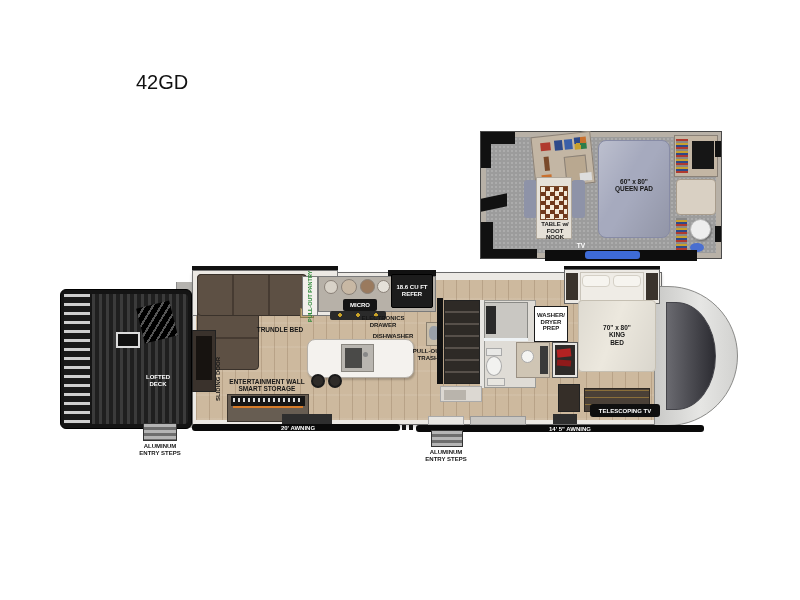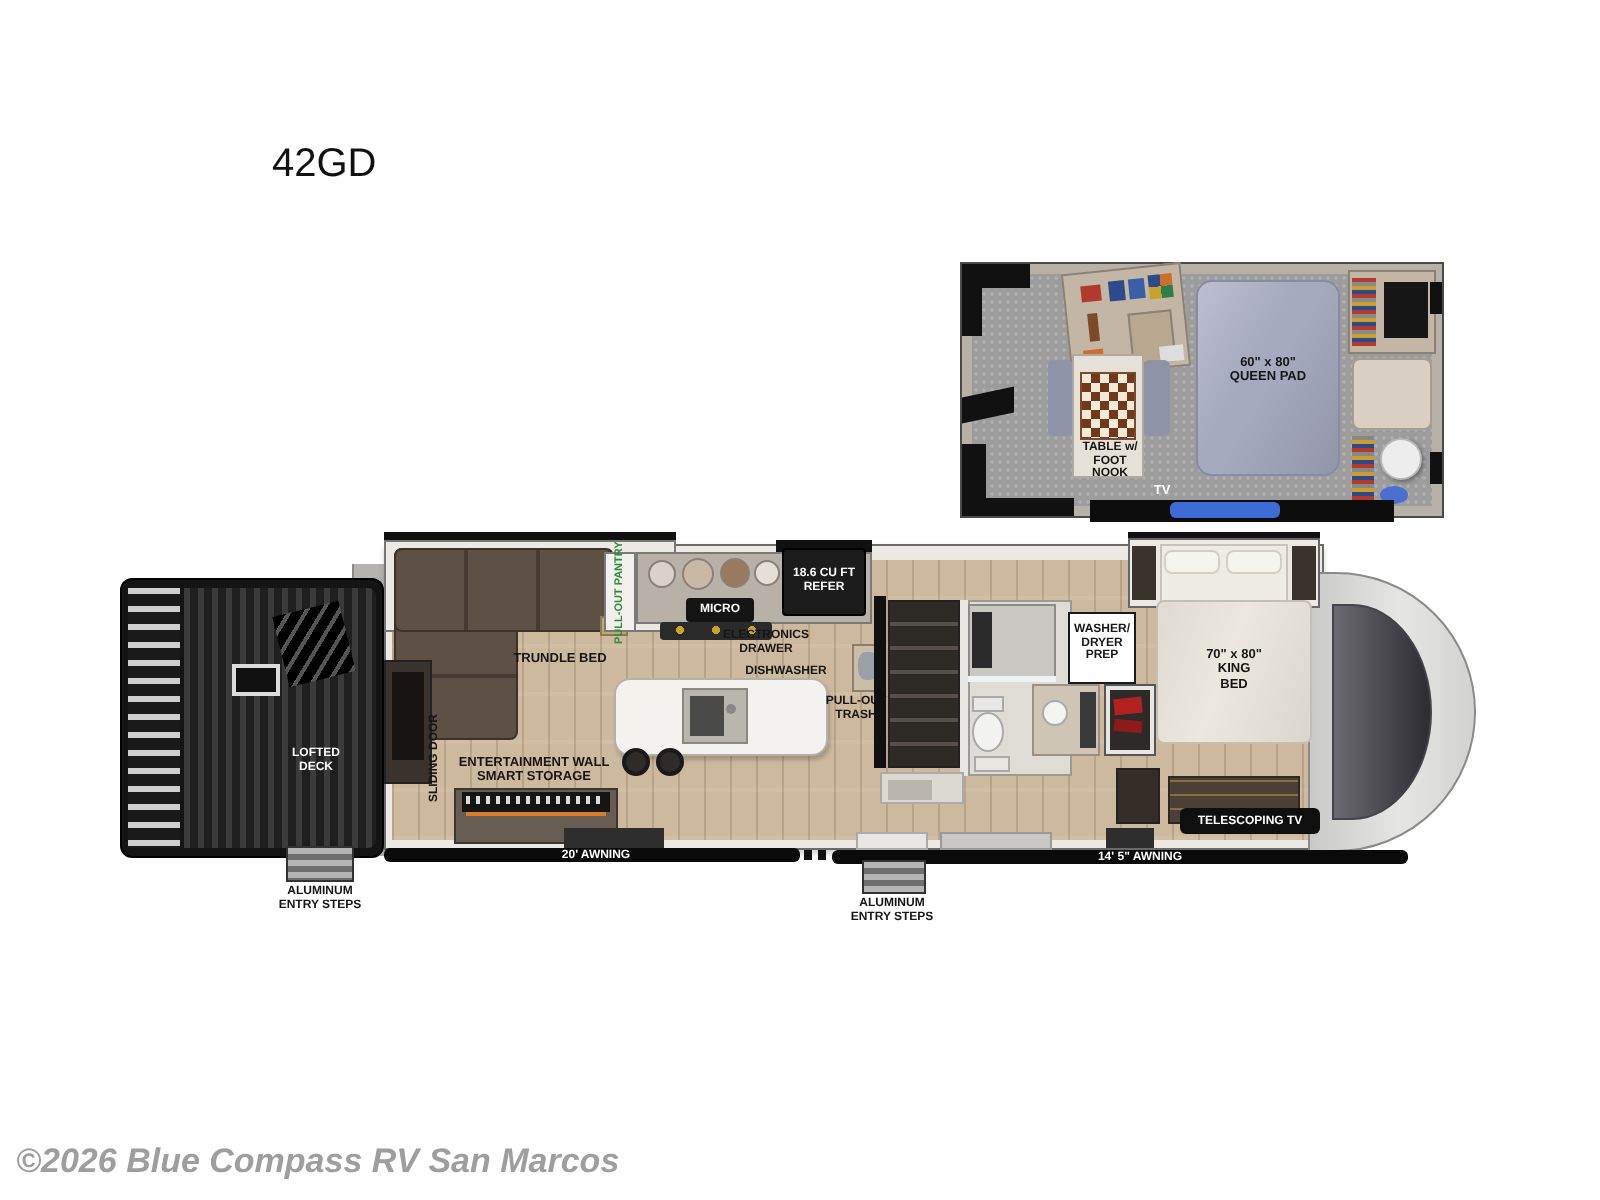--- a/index.html
+++ b/index.html
@@ -199,15 +199,14 @@
   <div class="lbl sm w" style="left:258px;top:424.5px;width:80px;">20' AWNING</div>
   <div style="left:402px;top:425px;width:4px;height:5px;background:#111;"></div>
   <div style="left:409px;top:425px;width:4px;height:5px;background:#111;"></div>
   <div class="blackbar" style="left:416px;top:425px;width:288px;height:7px;"></div>
   <div class="lbl sm w" style="left:530px;top:425.5px;width:80px;">14' 5" AWNING</div>
 
   <div class="steps" style="left:431px;top:430px;width:32px;height:17px;"></div>
   <div class="lbl sm" style="left:414px;top:449px;width:64px;">ALUMINUM
 ENTRY STEPS</div>
 
-  <div class="watermark" style="left:8px;top:572px;">©2026 Blue Compass RV San Marcos</div>
 
 </div>
 
 </body></html>

